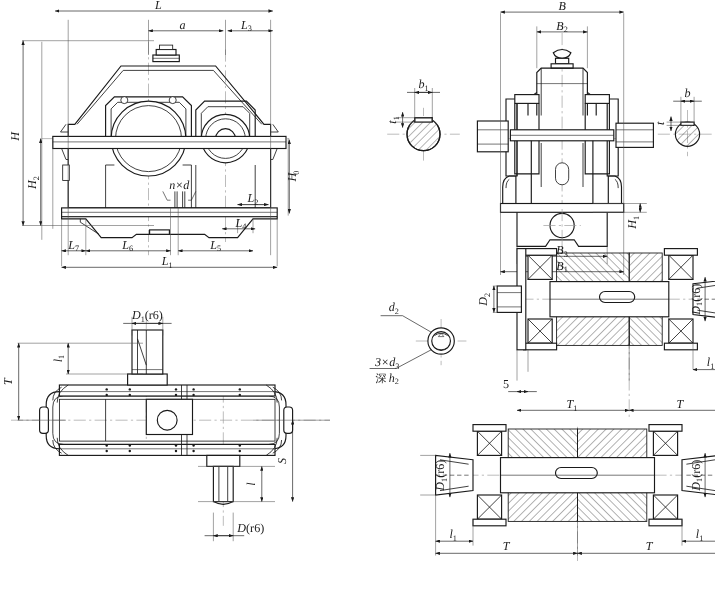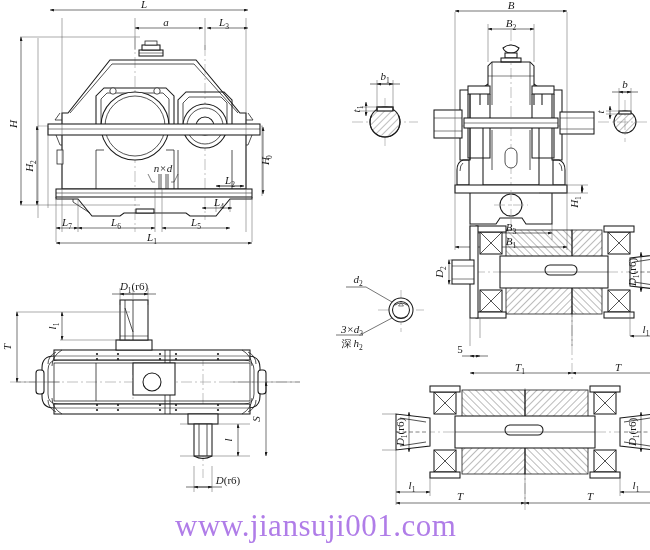--- a/index.html
+++ b/index.html
@@ -765,15 +765,14 @@
         <tspan>T</tspan>
       </text>
       <text class="lbl" x="590" y="500" text-anchor="middle">
         <tspan>T</tspan>
       </text>
     </g>
   </g>
 
 </svg>
 
-<div class="wm">www.jiansuji001.com</div>
 
 </div>
 
 </body></html>

